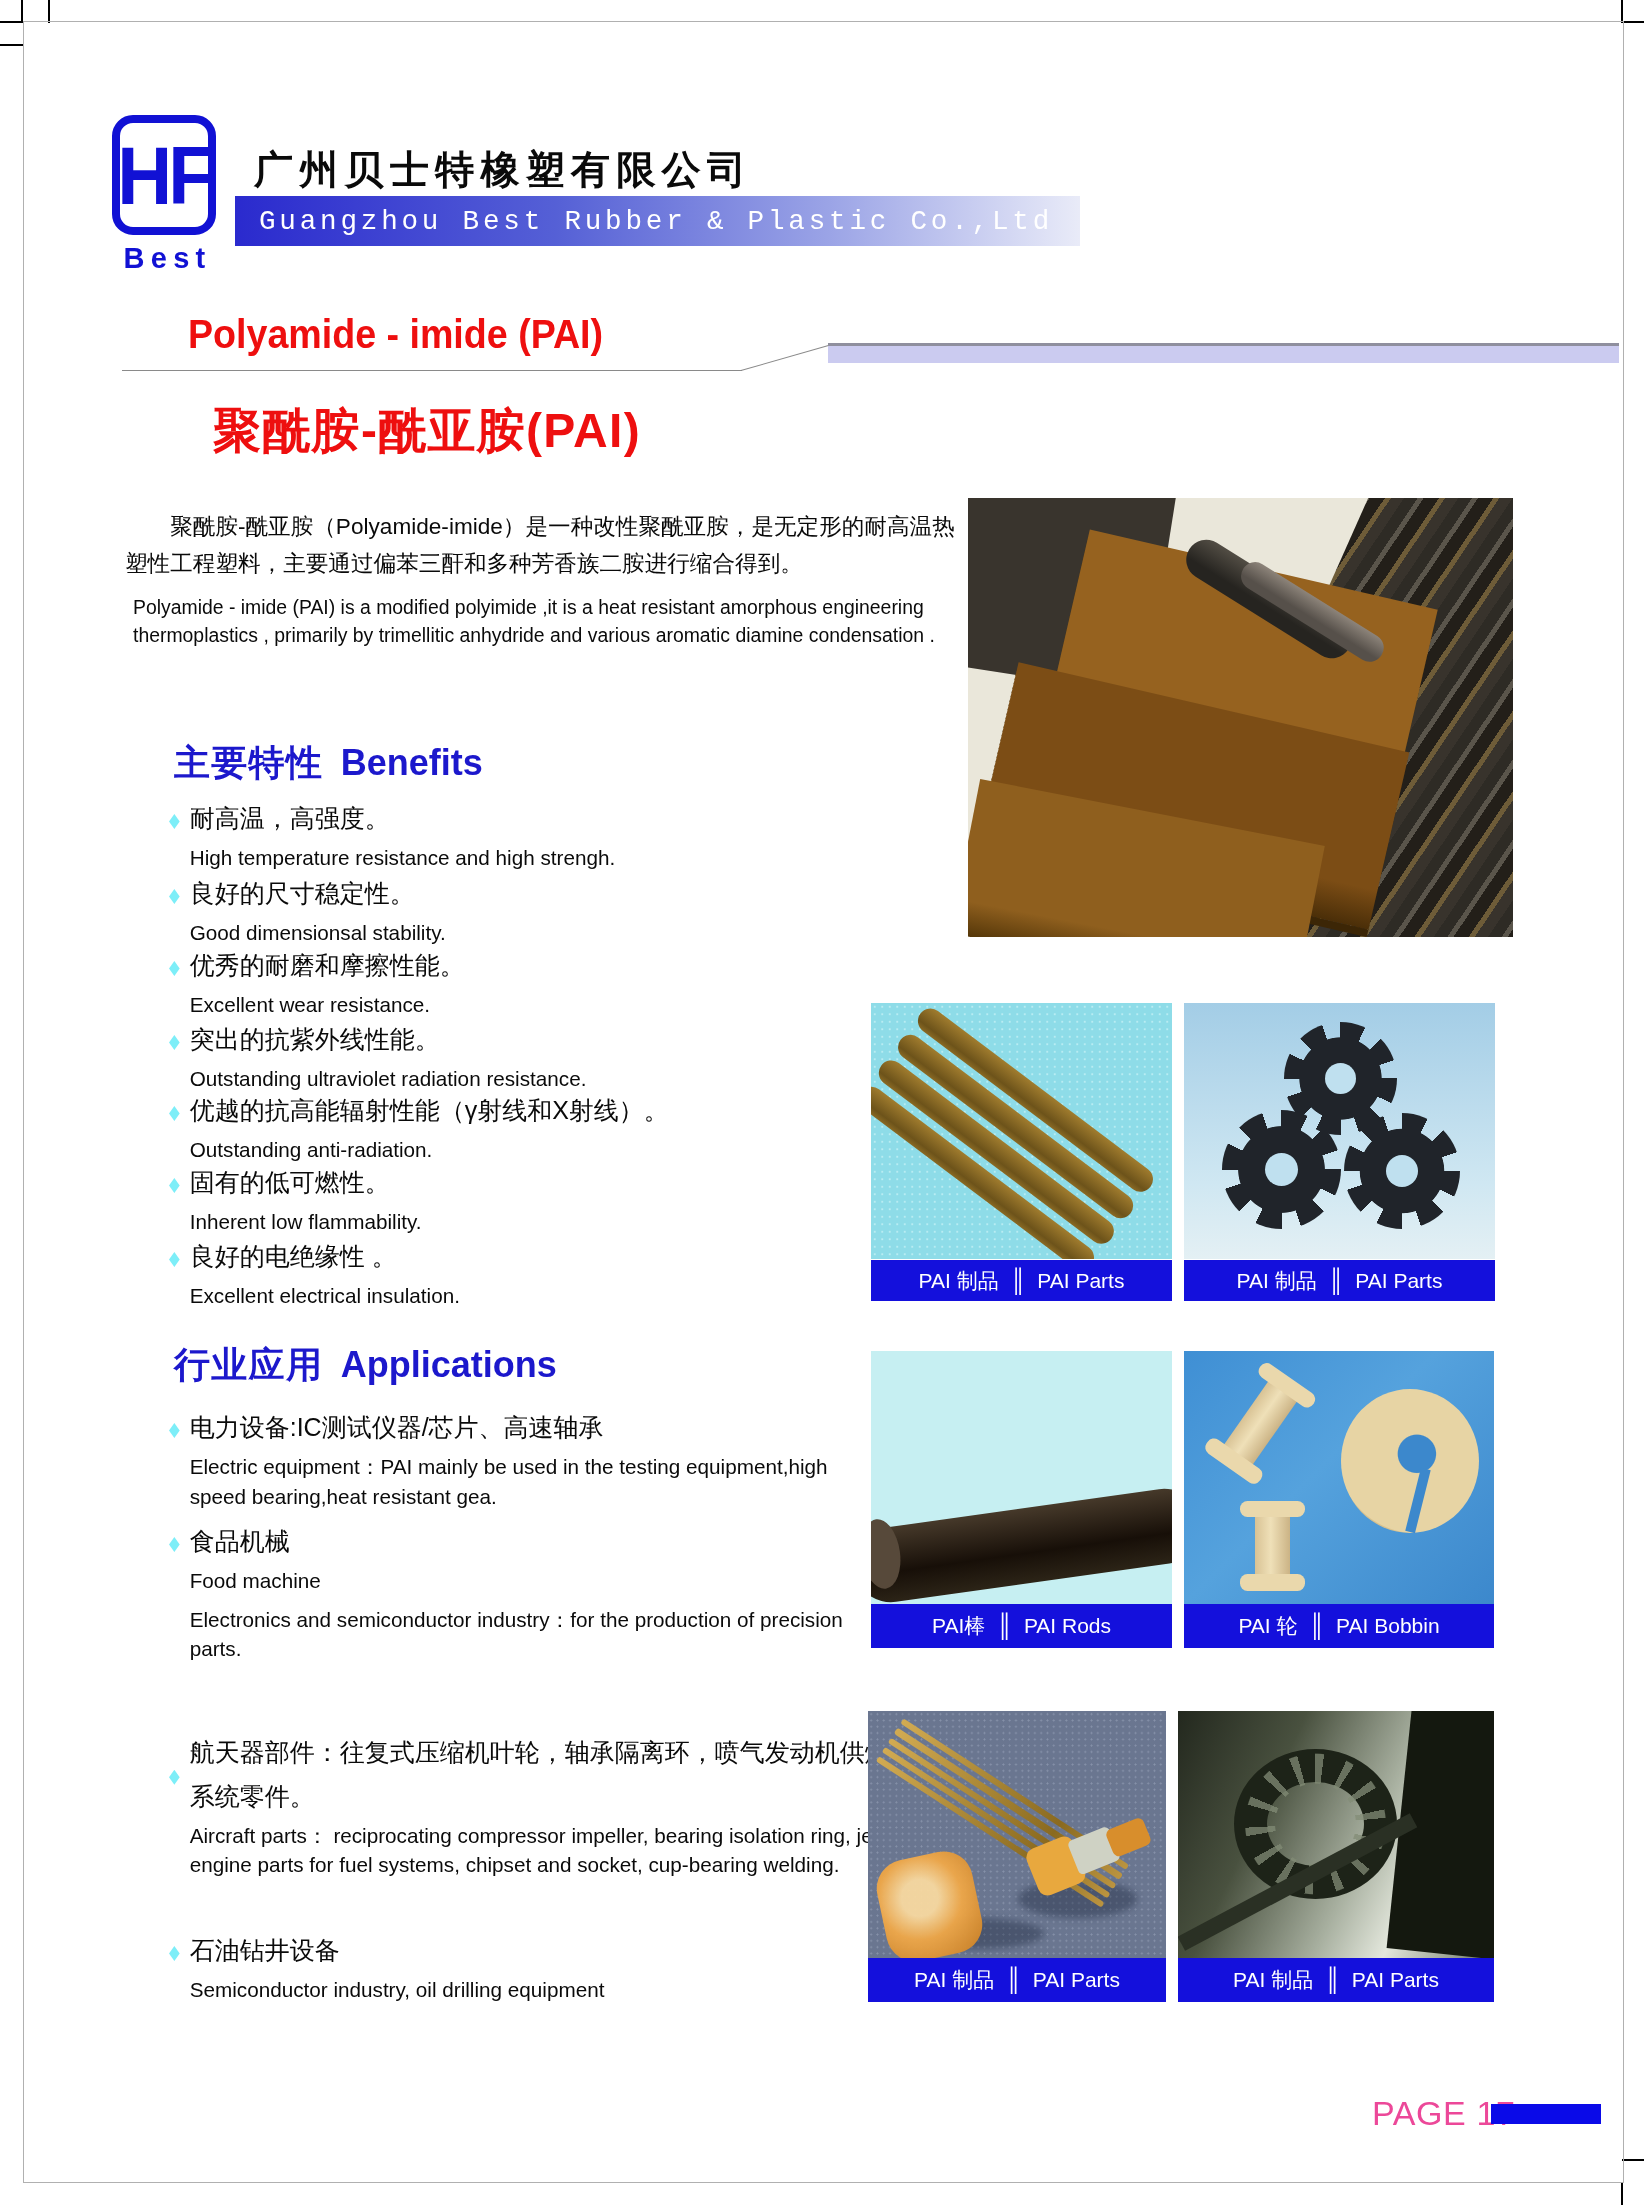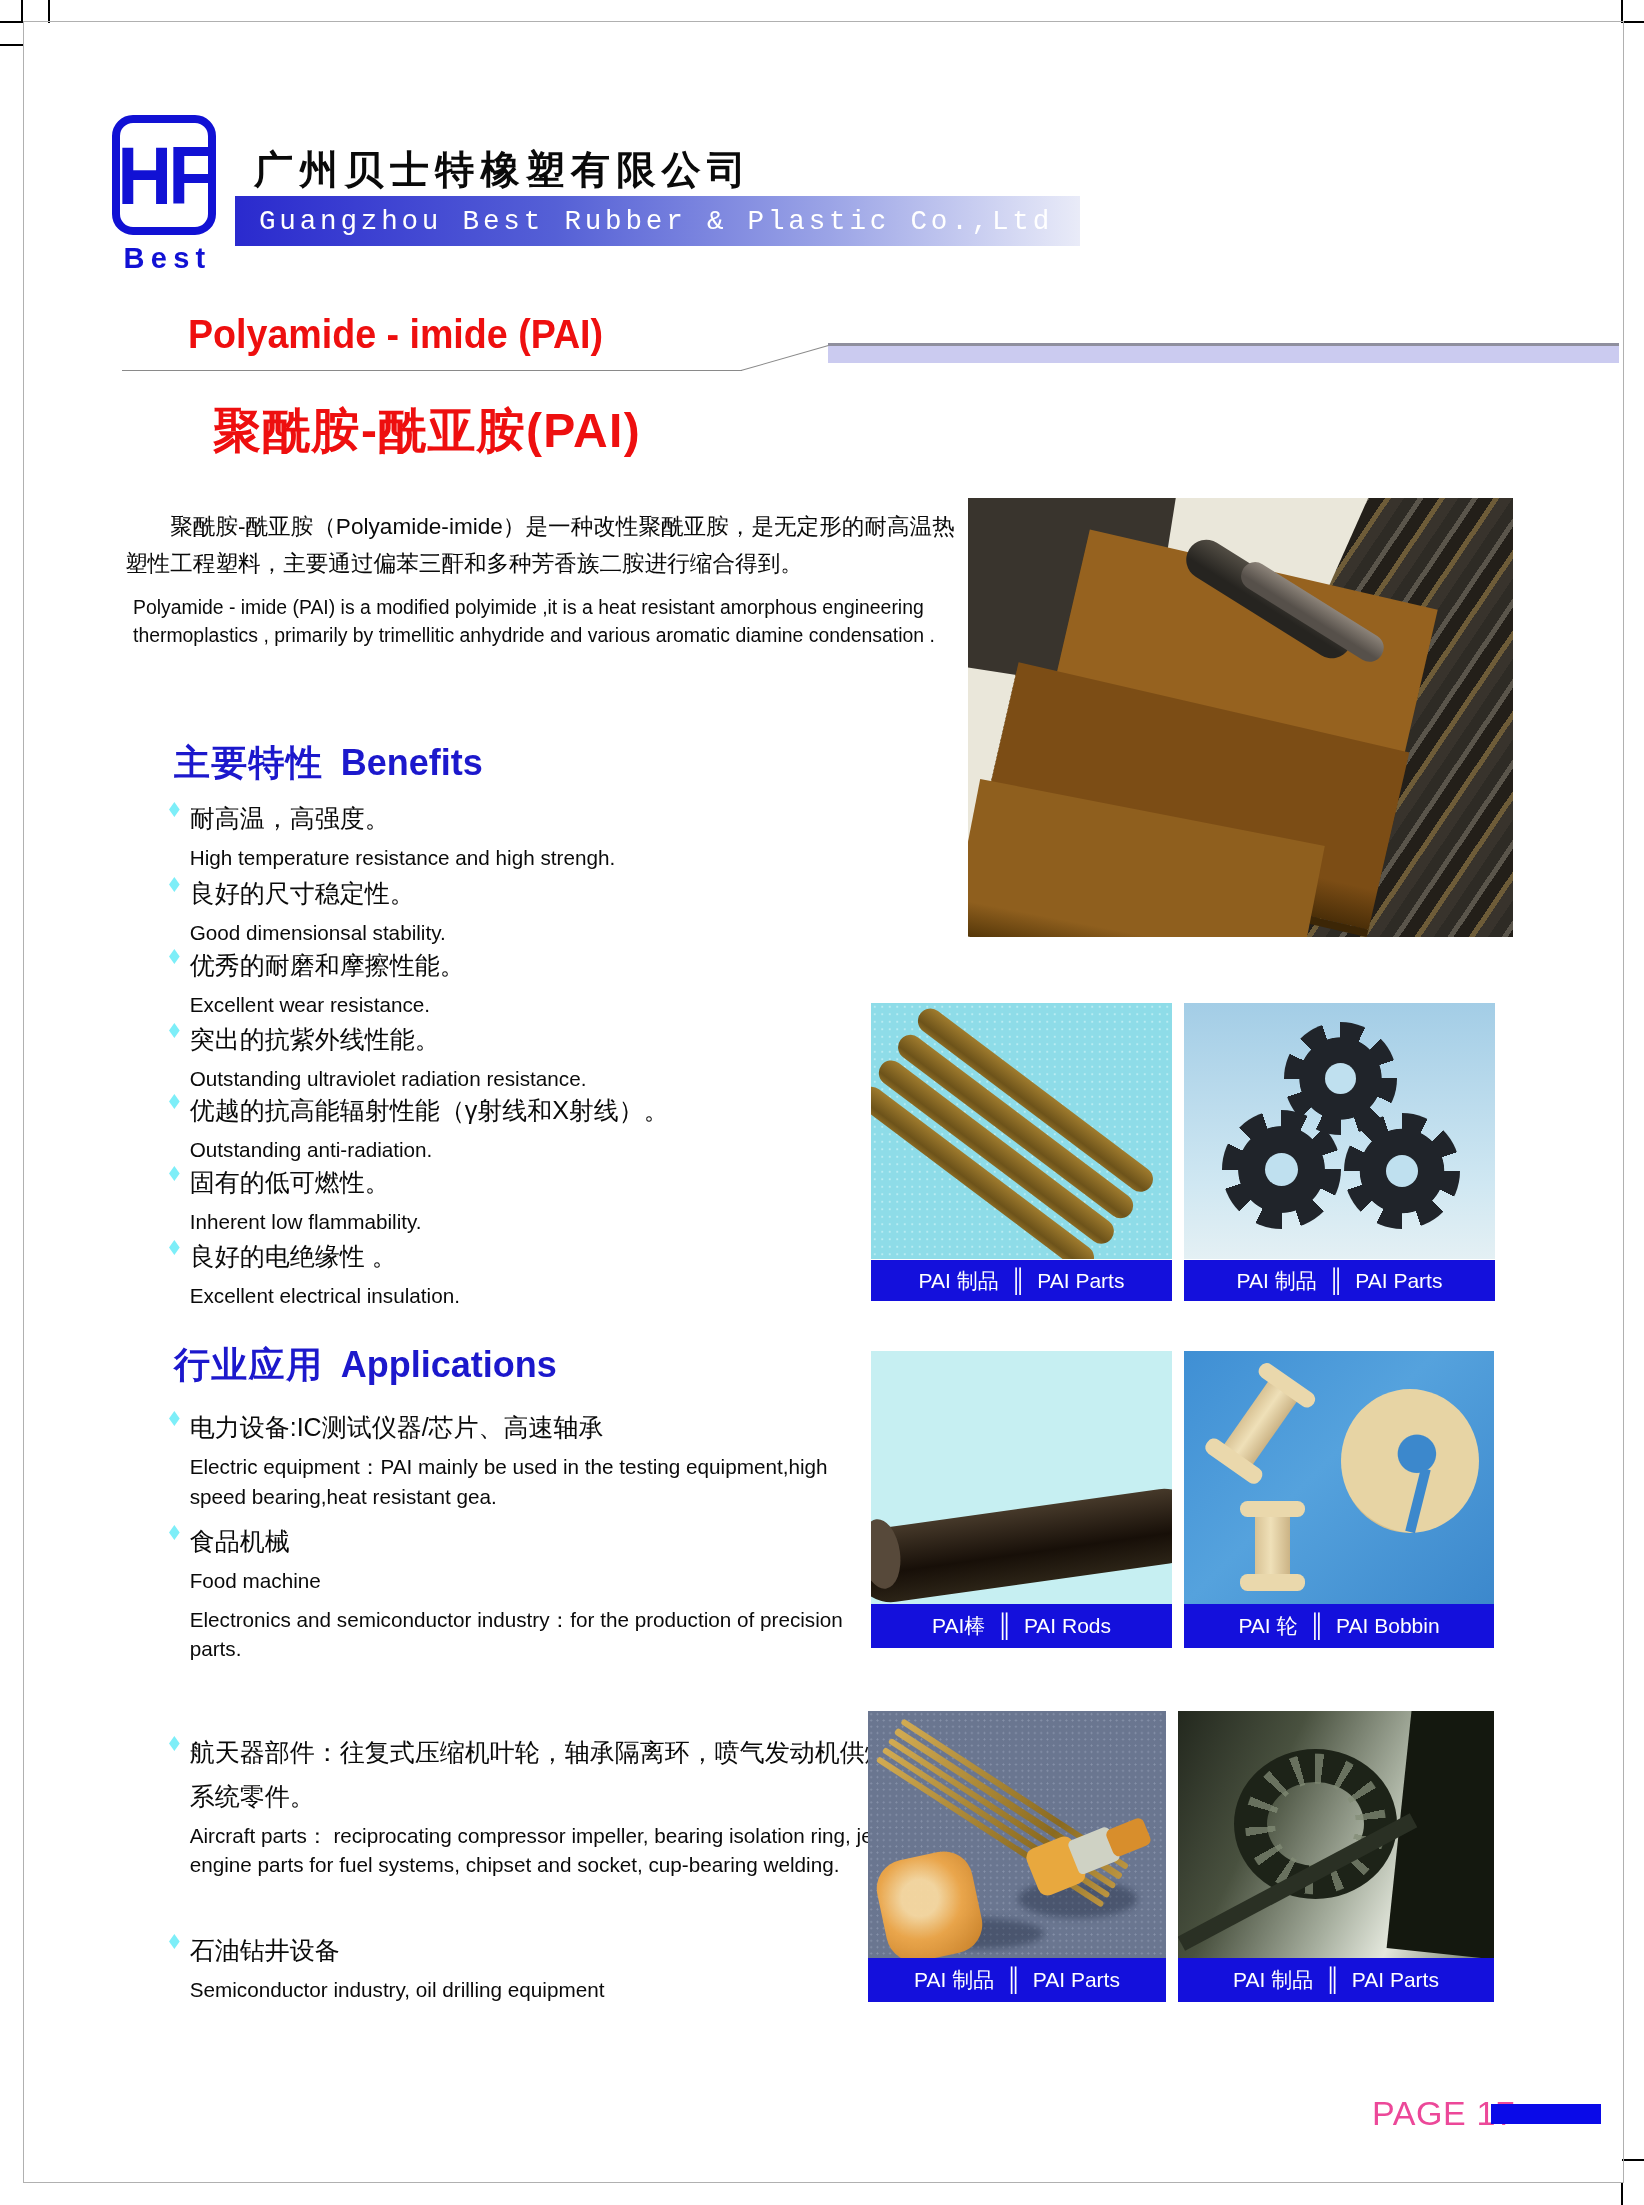--- a/index.html
+++ b/index.html
@@ -35,21 +35,21 @@
   
   .intro-cn { position:absolute; left:125px; top:509px; width:833px; font-size:22.6px; line-height:1.62; color:#0a0a0a; text-indent:2em; }
   .intro-en { position:absolute; left:133px; top:594px; width:802px; font-size:19.4px; line-height:1.42; color:#0a0a0a; }
 
   
   .sec-head { position:absolute; left:174px; font-size:36px; font-weight:bold; color:#1c18cc; letter-spacing:1.3px; white-space:nowrap; }
   .sec-head .en { margin-left:17.5px; letter-spacing:0; }
 
   
   .item { position:absolute; left:169px; width:777px; }
-  .item .cnrow { display:flex; align-items:flex-start; }
+  .item .cnrow { display:flex; align-items:center; }
   .bullet { flex:0 0 auto; width:10.7px; height:15px; margin:5px 10px 0 0; background:#7deef8;
     clip-path:polygon(50% 0,100% 50%,50% 100%,0 50%); }
   .item .cn { font-size:25px; color:#0a0a0a; line-height:1.75; }
   .item .en { font-size:20.7px; color:#0a0a0a; line-height:1.42; margin-left:20.7px; margin-top:2.5px; }
 
   
   .fig { position:absolute; overflow:hidden; }
   .fig .photo { position:absolute; left:0; top:0; right:0; overflow:hidden; }
   .fig .cap { position:absolute; left:0; right:0; bottom:0; background:#1410dc; color:#fff;
     display:flex; align-items:center; justify-content:center; font-size:21px; white-space:pre;margin-top:24px; }

